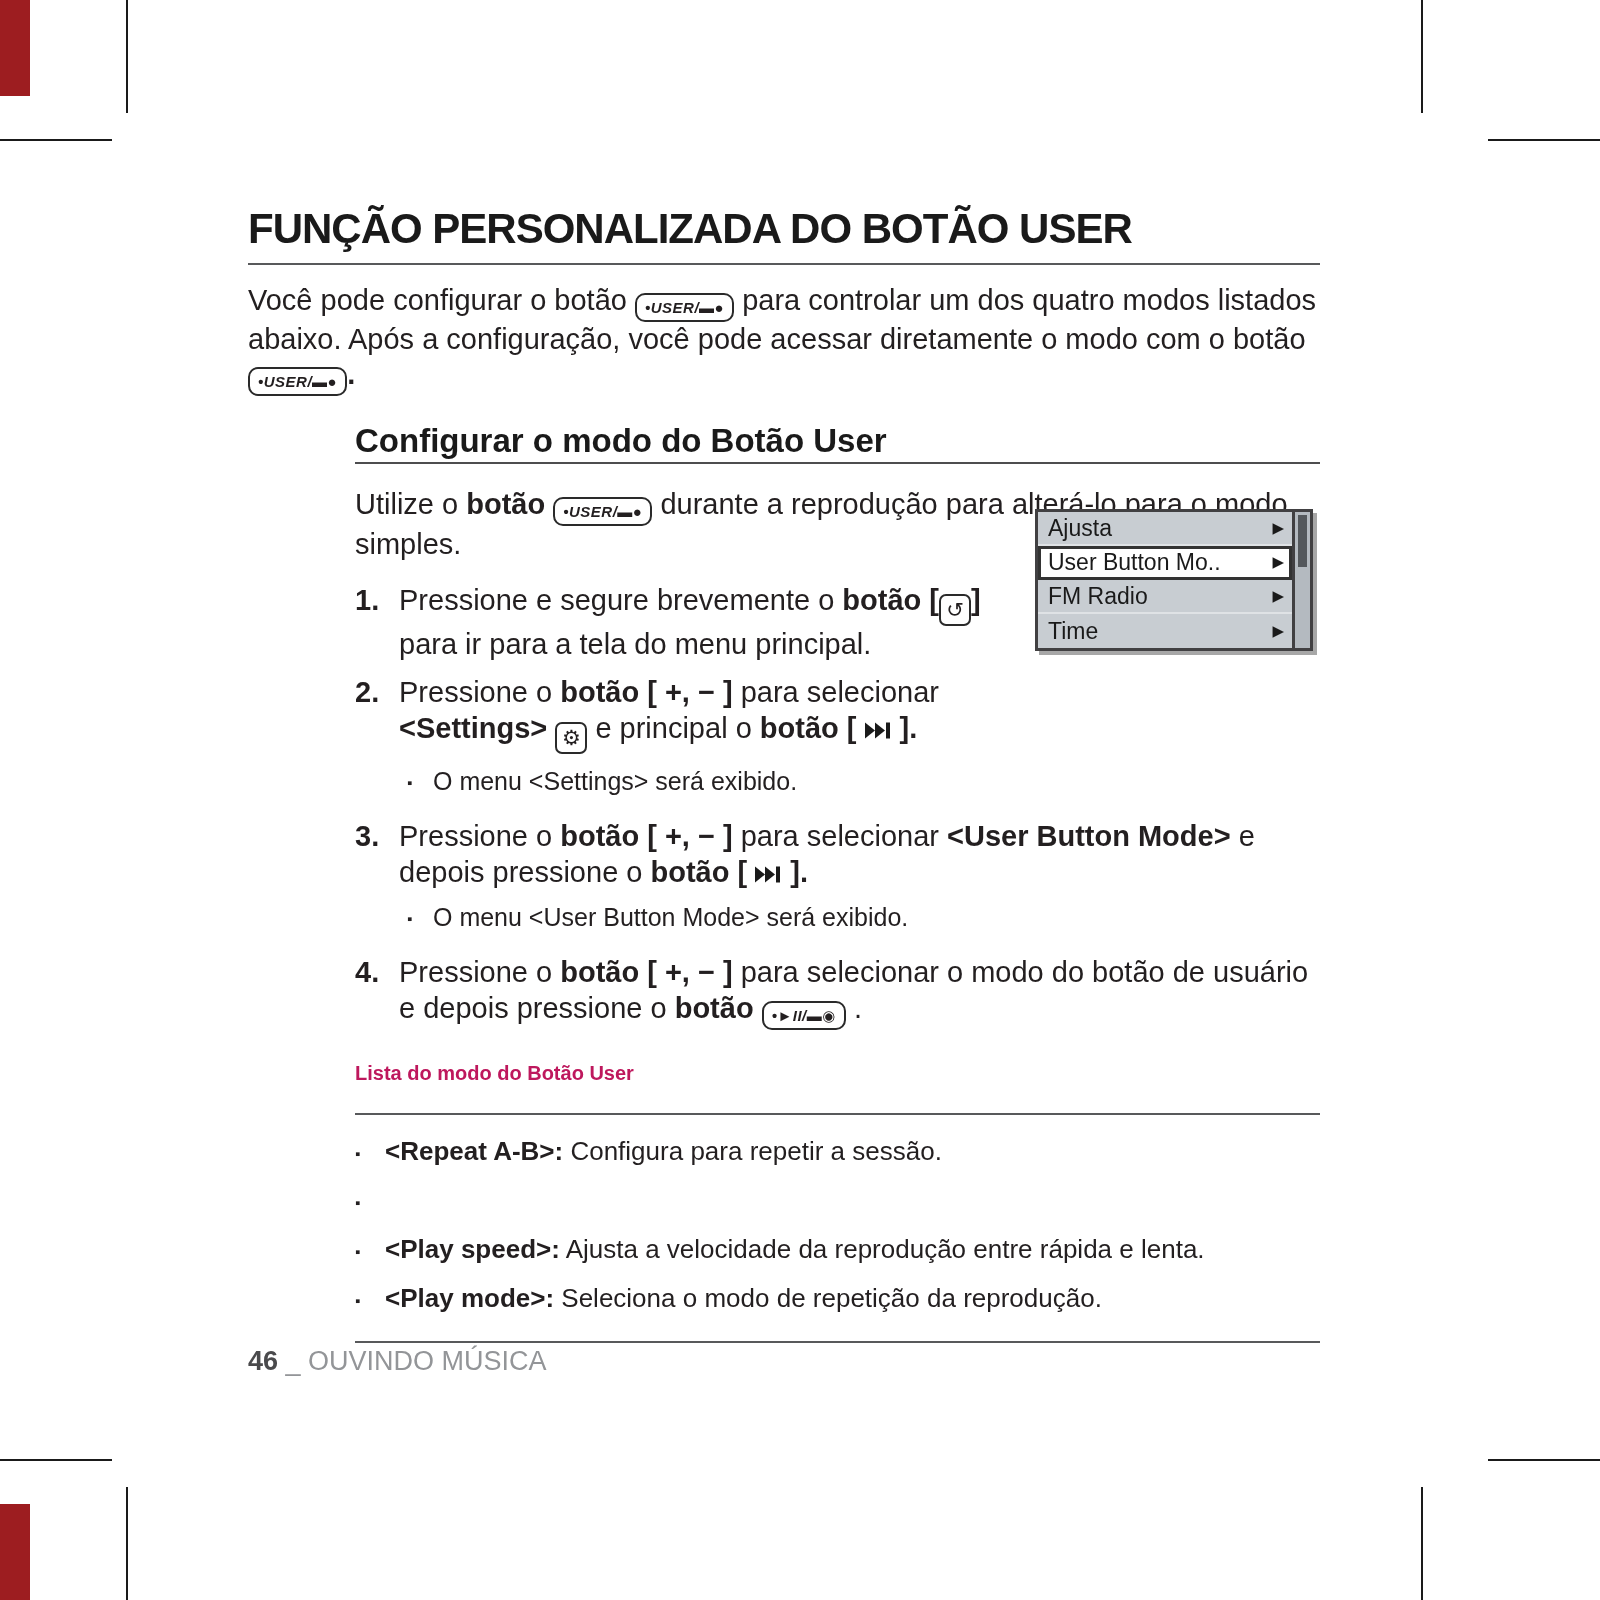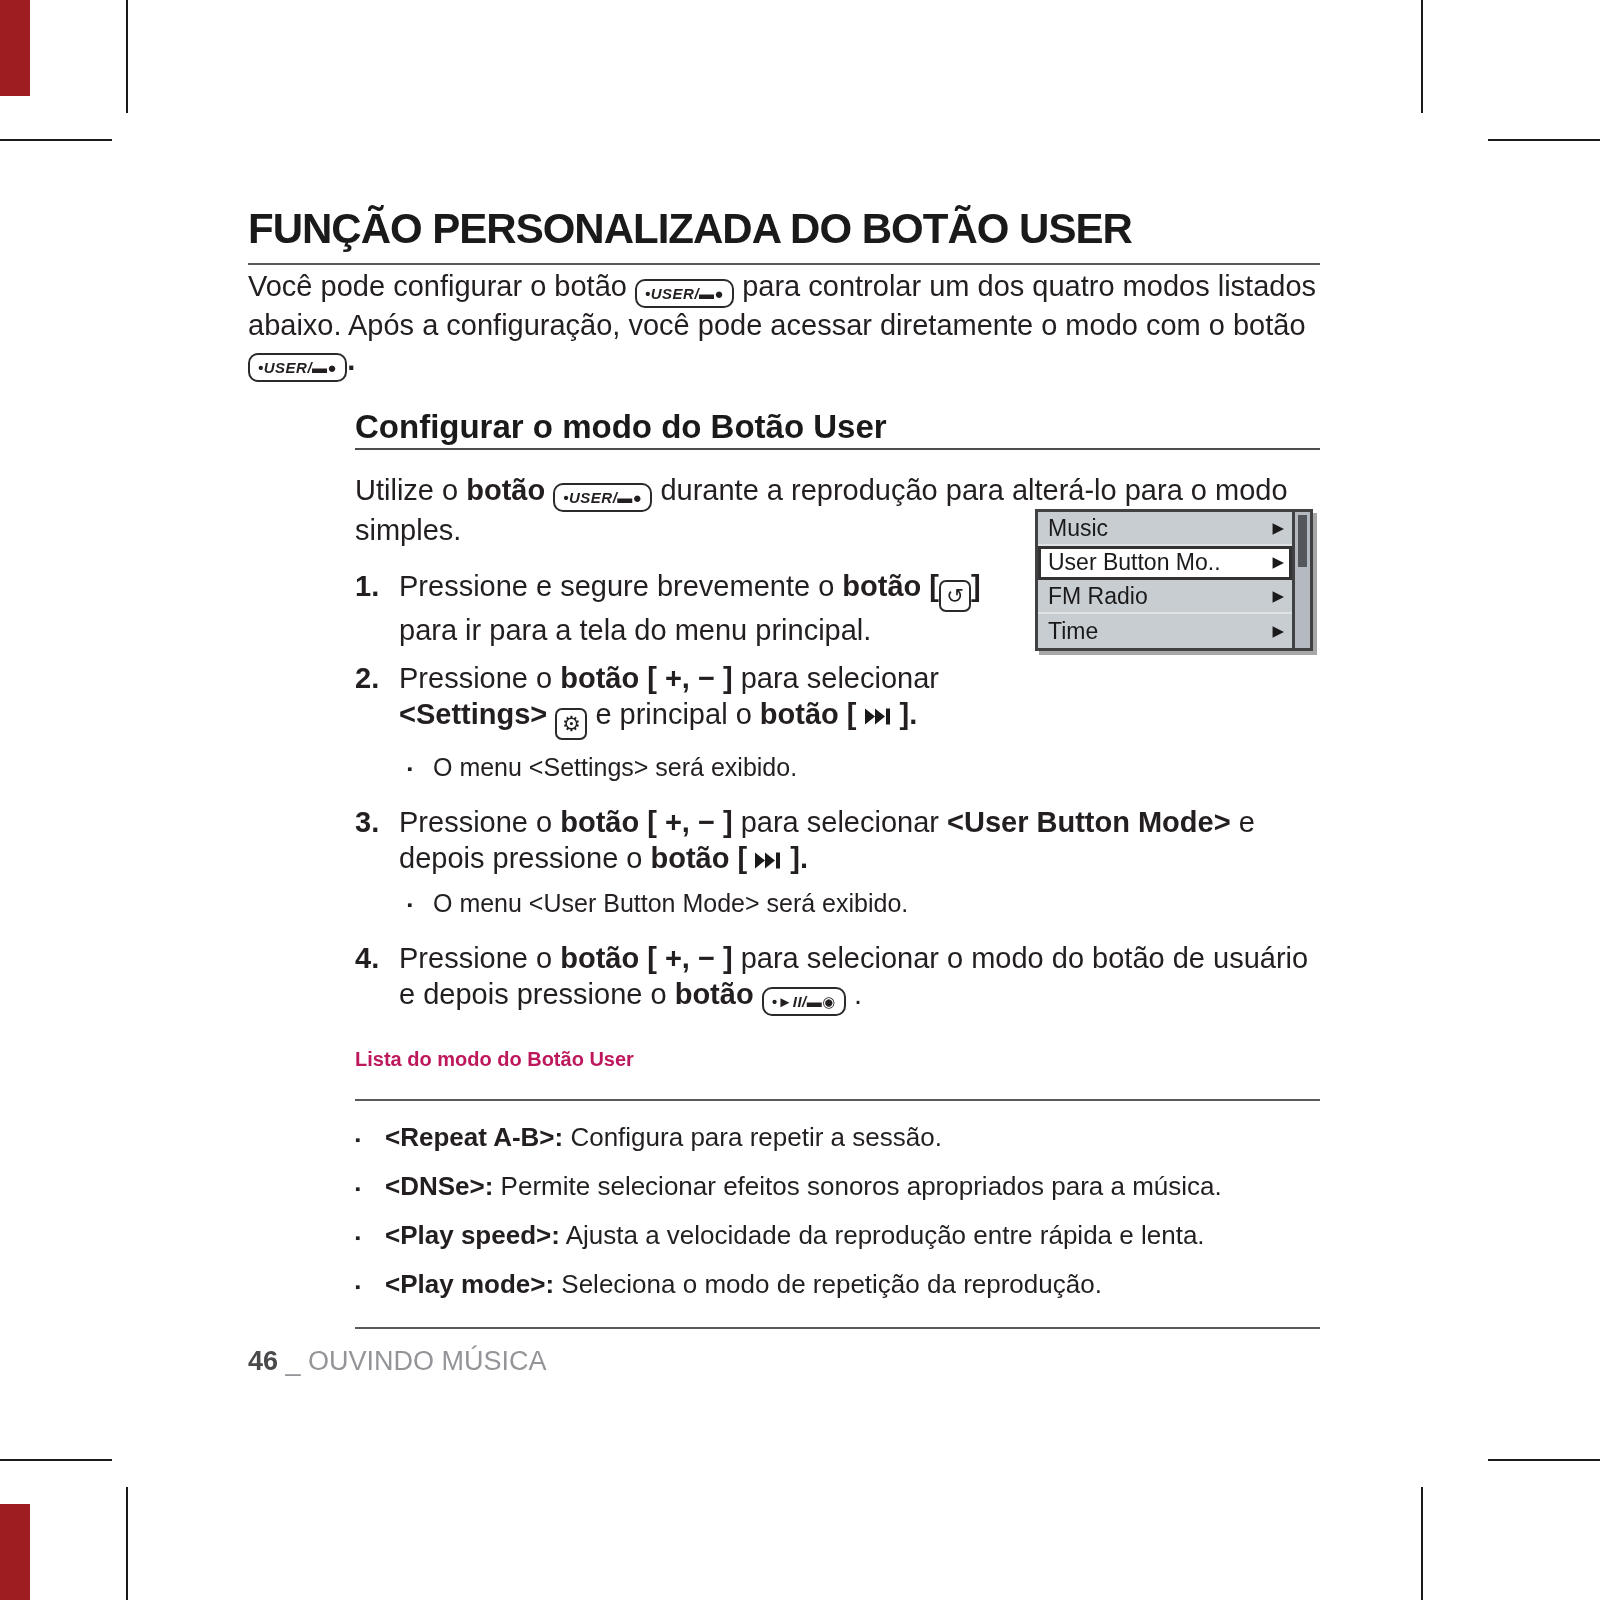--- a/index.html
+++ b/index.html
@@ -22,21 +22,21 @@
   .v-tr { left: 1421px; top: 0; width: 2px; height: 113px; }
   .v-bl { left: 126px; top: 1487px; width: 2px; height: 113px; }
   .v-br { left: 1421px; top: 1487px; width: 2px; height: 113px; }
   .h-tl { left: 0; top: 139px; width: 112px; height: 2px; }
   .h-tr { left: 1488px; top: 139px; width: 112px; height: 2px; }
   .h-bl { left: 0; top: 1459px; width: 112px; height: 2px; }
   .h-br { left: 1488px; top: 1459px; width: 112px; height: 2px; }
 
   .content { position: absolute; left: 248px; top: 205px; width: 1072px; }
 
-  .title-block { border-bottom: 2px solid #58595b; padding-bottom: 10px; margin-bottom: 4px; }
+  .title-block { border-bottom: 2px solid #58595b; padding-bottom: 10px; margin-bottom: 18px; }
   .title { font-size: 42px; font-weight: bold; letter-spacing: -1px; color: #1a1a1a; }
 
   .intro { font-size: 29px; line-height: 35px; }
 
   .b { font-weight: bold; }
 
   
   .pill {
     display: inline-block;
     border: 2px solid #2a2a2a;
@@ -202,39 +202,38 @@
       </div>
 
       <div class="mode-heading">Lista do modo do Botão User</div>
 
       <div class="mode-item">
         <span class="sq">▪</span>
         <span><span class="b">&lt;Repeat A-B&gt;:</span><span> Configura para repetir a sessão.</span></span>
       </div>
       <div class="mode-item">
         <span class="sq">▪</span>
-        <span><span class="b">&lt;DNSe&gt;:</span><span> Permite selecionar efeitos sonoros apropriados para a música.</span></span>
       </div>
       <div class="mode-item">
         <span class="sq">▪</span>
         <span><span class="b">&lt;Play speed&gt;:</span><span> Ajusta a velocidade da reprodução entre rápida e lenta.</span></span>
       </div>
       <div class="mode-item">
         <span class="sq">▪</span>
         <span><span class="b">&lt;Play mode&gt;:</span><span> Seleciona o modo de repetição da reprodução.</span></span>
       </div>
 
       <div class="bottom-rule"></div>
     </div>
   </div>
 
   <div class="device">
     <div class="device-rows">
       <div class="device-row">
-        <span>Music</span>
+        <span>Ajusta</span>
         <span class="arrow">▶</span>
       </div>
       <div class="device-row selected">
         <span>User Button Mo..</span>
         <span class="arrow">▶</span>
       </div>
       <div class="device-row">
         <span>FM Radio</span>
         <span class="arrow">▶</span>
       </div>

